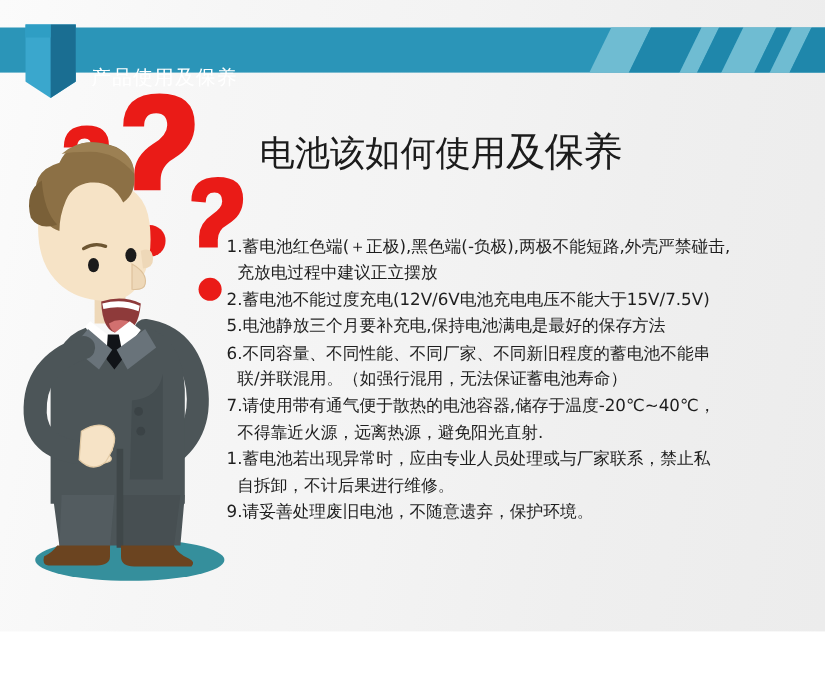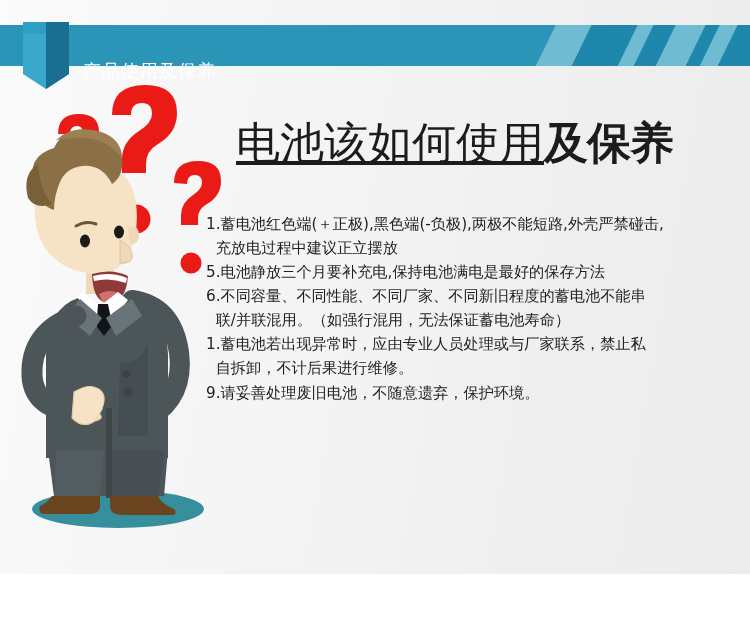--- a/index.html
+++ b/index.html
@@ -72,29 +72,28 @@
   
   #main-title {
     position: absolute;
     left: 236px;
     top: 121px;
     white-space: nowrap;
     line-height: 1;
     color: #1c1c1c;
   }
   #title-light {
-    font-size: 44px;
+    font-size: 32px;
     font-weight: 400;
     letter-spacing: 0px;
     vertical-align: baseline;
-    text-decoration: underline;
   }
   #title-bold {
-    font-size: 44px;
-    font-weight: 700;
+    font-size: 36px;
+    font-weight: 400;
     letter-spacing: -1px;
     vertical-align: baseline;
   }
 
   
   #body-list {
     position: absolute;
     left: 206px;
     top: 213px;
     width: 534px;
@@ -225,21 +224,24 @@
     <path d="M110 418 l48 0 q4 8 14 12 q6 3 2 7 l-52 0 q-12 0 -12 -9 z" fill="#6b4420"></path>
   </svg>
 
   <div id="main-title">
     <span id="title-light">电池该如何使用</span><span id="title-bold">及保养</span>
   </div>
 
   <div id="body-list">
     <div class="list-item">1.蓄电池红色端(＋正极),黑色端(-负极),两极不能短路,外壳严禁碰击,
   充放电过程中建议正立摆放</div>
+    <div class="list-item">2.蓄电池不能过度充电(12V/6V电池充电电压不能大于15V/7.5V)</div>
     <div class="list-item">5.电池静放三个月要补充电,保持电池满电是最好的保存方法</div>
     <div class="list-item">6.不同容量、不同性能、不同厂家、不同新旧程度的蓄电池不能串
   联/并联混用。（如强行混用，无法保证蓄电池寿命）</div>
+    <div class="list-item">7.请使用带有通气便于散热的电池容器,储存于温度-20℃~40℃，
+  不得靠近火源，远离热源，避免阳光直射.</div>
     <div class="list-item">1.蓄电池若出现异常时，应由专业人员处理或与厂家联系，禁止私
   自拆卸，不计后果进行维修。</div>
     <div class="list-item">9.请妥善处理废旧电池，不随意遗弃，保护环境。</div>
   </div>
 
 </div>
 
 </body></html>

